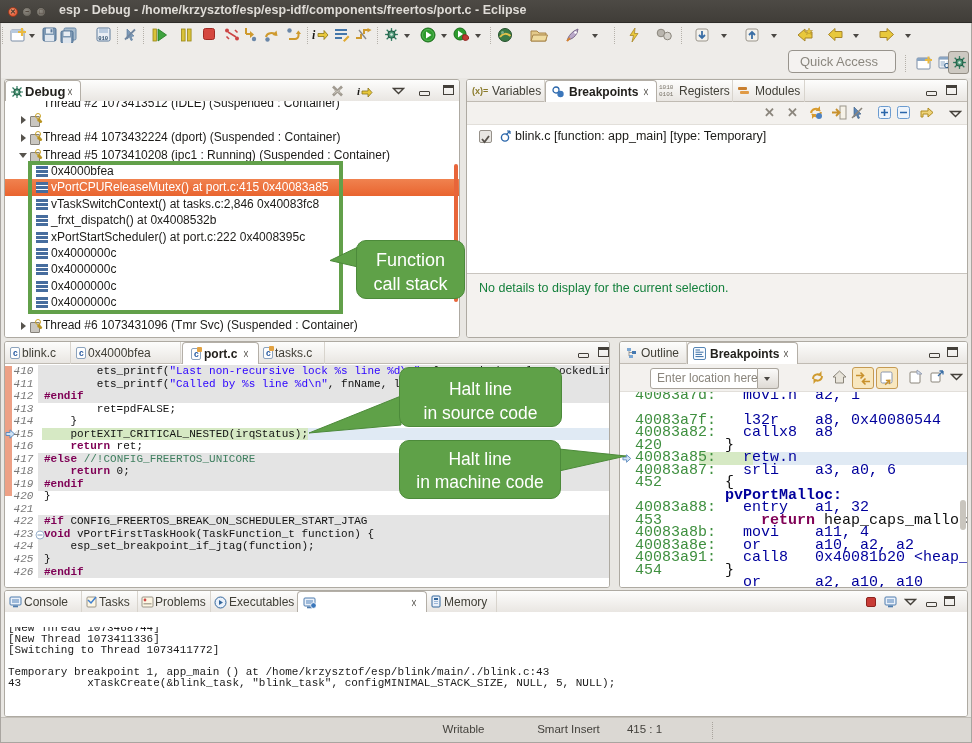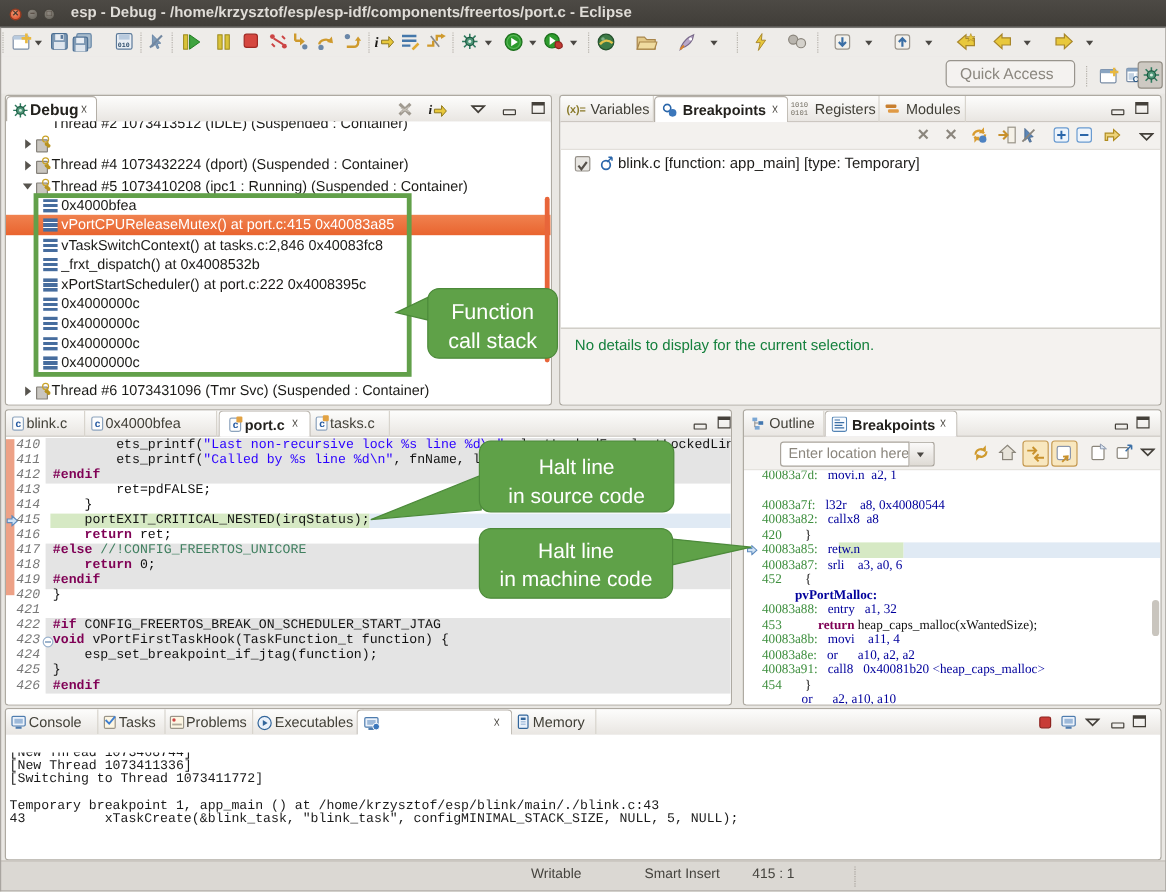--- a/index.html
+++ b/index.html
@@ -54,21 +54,21 @@
 .g { color:#3f8f3f; }
 .n { color:#00009c; }
 
 
 .eg { position:absolute; left:33px; right:0; background:#e4e4e4; }
 .lnum { position:absolute; left:6px; width:25px; text-align:center; font-family:"Liberation Mono",monospace; font-size:11px; line-height:12.6px; color:#787878;font-style:italic; }
 .cl { position:absolute; left:39px; font-family:"Liberation Mono",monospace; font-size:11px; line-height:12.6px; color:#111; }
 .fico { position:absolute; top:5px; width:10px; height:12px; background:#fdfdfd; border:1px solid #8ca3bd; border-radius:2px; }
 .fico::after { content:"c"; position:absolute; left:2px; top:-1px; font-size:8.5px; line-height:12px; color:#2458a0; font-weight:bold; }
 .fico.dbg::before { content:""; position:absolute; right:-2px; top:-2px; width:5px; height:5px; background:#e2a242; border-radius:1px; }
-.dl { position:absolute; left:15px; font-family:Liberation Serif, serif; font-size:11px; line-height:12.5px; color:#111; }
+.dl { position:absolute; left:15px; font-family:Liberation Mono, monospace; font-size:15px; line-height:12.5px; color:#111; }
 .cline { position:absolute; left:3px; font-family:"Liberation Mono",monospace; font-size:11px; line-height:11px; color:#1a1a1a; white-space:pre; }
 
 
 .callout { position:absolute; background:#5fa148; border:1px solid #4c8a3a; color:#fff; text-align:center; border-radius:10px; font-size:17.5px; }
 </style>
 </head>
 <body>
 
 <div id="titlebar">
   <div class="wbtn" id="btn-close">

